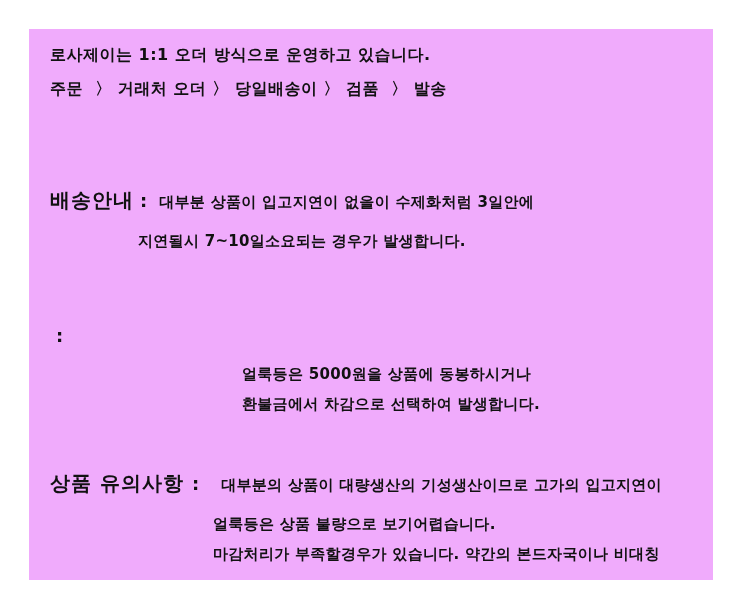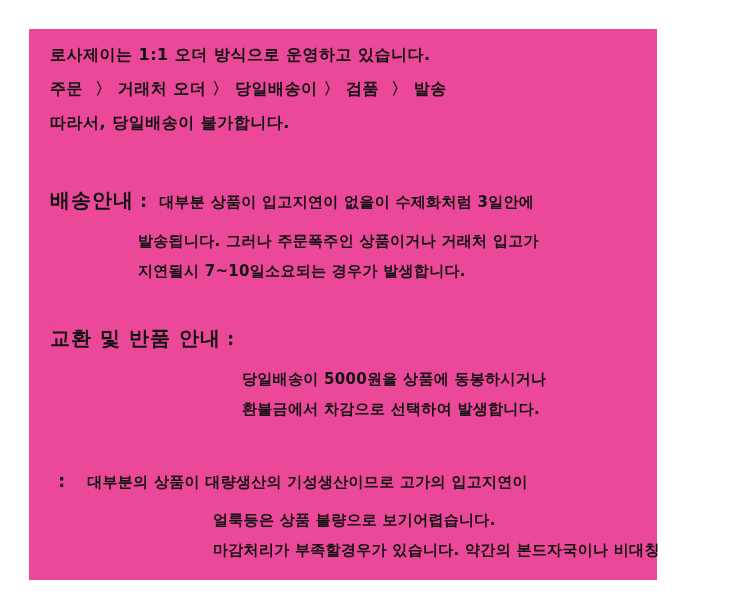--- a/index.html
+++ b/index.html
@@ -8,23 +8,23 @@
     width: 740px;
     height: 600px;
     background: #ffffff;
     font-family: "DejaVu Sans", "Liberation Sans", sans-serif;
     overflow: hidden;
   }
   .panel {
     position: absolute;
     left: 29px;
     top: 29px;
-    width: 628px;
+    width: 684px;
     height: 551px;
-    background: #ec4899;
+    background: #f0abfc;
   }
   .text {
     color: #111111;
     font-weight: 700;
     -webkit-font-smoothing: antialiased;
   }
   
   .intro {
     position: absolute;
     left: 21px;
@@ -79,44 +79,42 @@
   .sec-cont + .sec-cont { margin-top: 0; }
 </style>
 </head>
 <body>
 
 <div class="panel">
 
   <div class="intro">
     <div class="text intro-line">로사제이는 1:1 오더 방식으로 운영하고 있습니다.</div>
     <div class="text intro-line">주문  〉 거래처 오더 〉 당일배송이 〉 검품  〉 발송</div>
-    <div class="text intro-line">따라서, 당일배송이 불가합니다.</div>
   </div>
 
   <div class="section section-1">
     <div class="sec-head">
       <span class="text sec-title">배송안내</span>
       <span class="text sec-colon">:</span>
       <span class="text sec-first">대부분 상품이 입고지연이 없을이 수제화처럼 3일안에</span>
     </div>
-    <div class="text sec-cont">발송됩니다. 그러나 주문폭주인 상품이거나 거래처 입고가</div>
     <div class="text sec-cont">지연될시 7~10일소요되는 경우가 발생합니다.</div>
   </div>
 
   <div class="section section-2">
     <div class="sec-head">
-      <span class="text sec-title">교환 및 반품 안내</span>
       <span class="text sec-colon">:</span>
     </div>
-    <div class="text sec-cont">당일배송이 5000원을 상품에 동봉하시거나</div>
+    <div class="text sec-cont">얼룩등은 5000원을 상품에 동봉하시거나</div>
     <div class="text sec-cont">환불금에서 차감으로 선택하여 발생합니다.</div>
   </div>
 
   <div class="section section-3">
     <div class="sec-head">
+      <span class="text sec-title">상품 유의사항</span>
       <span class="text sec-colon">:</span>
       <span class="text sec-first">대부분의 상품이 대량생산의 기성생산이므로 고가의 입고지연이</span>
     </div>
     <div class="text sec-cont">얼룩등은 상품 불량으로 보기어렵습니다.</div>
     <div class="text sec-cont">마감처리가 부족할경우가 있습니다. 약간의 본드자국이나 비대칭</div>
   </div>
 
 </div>
 
 </body></html>

